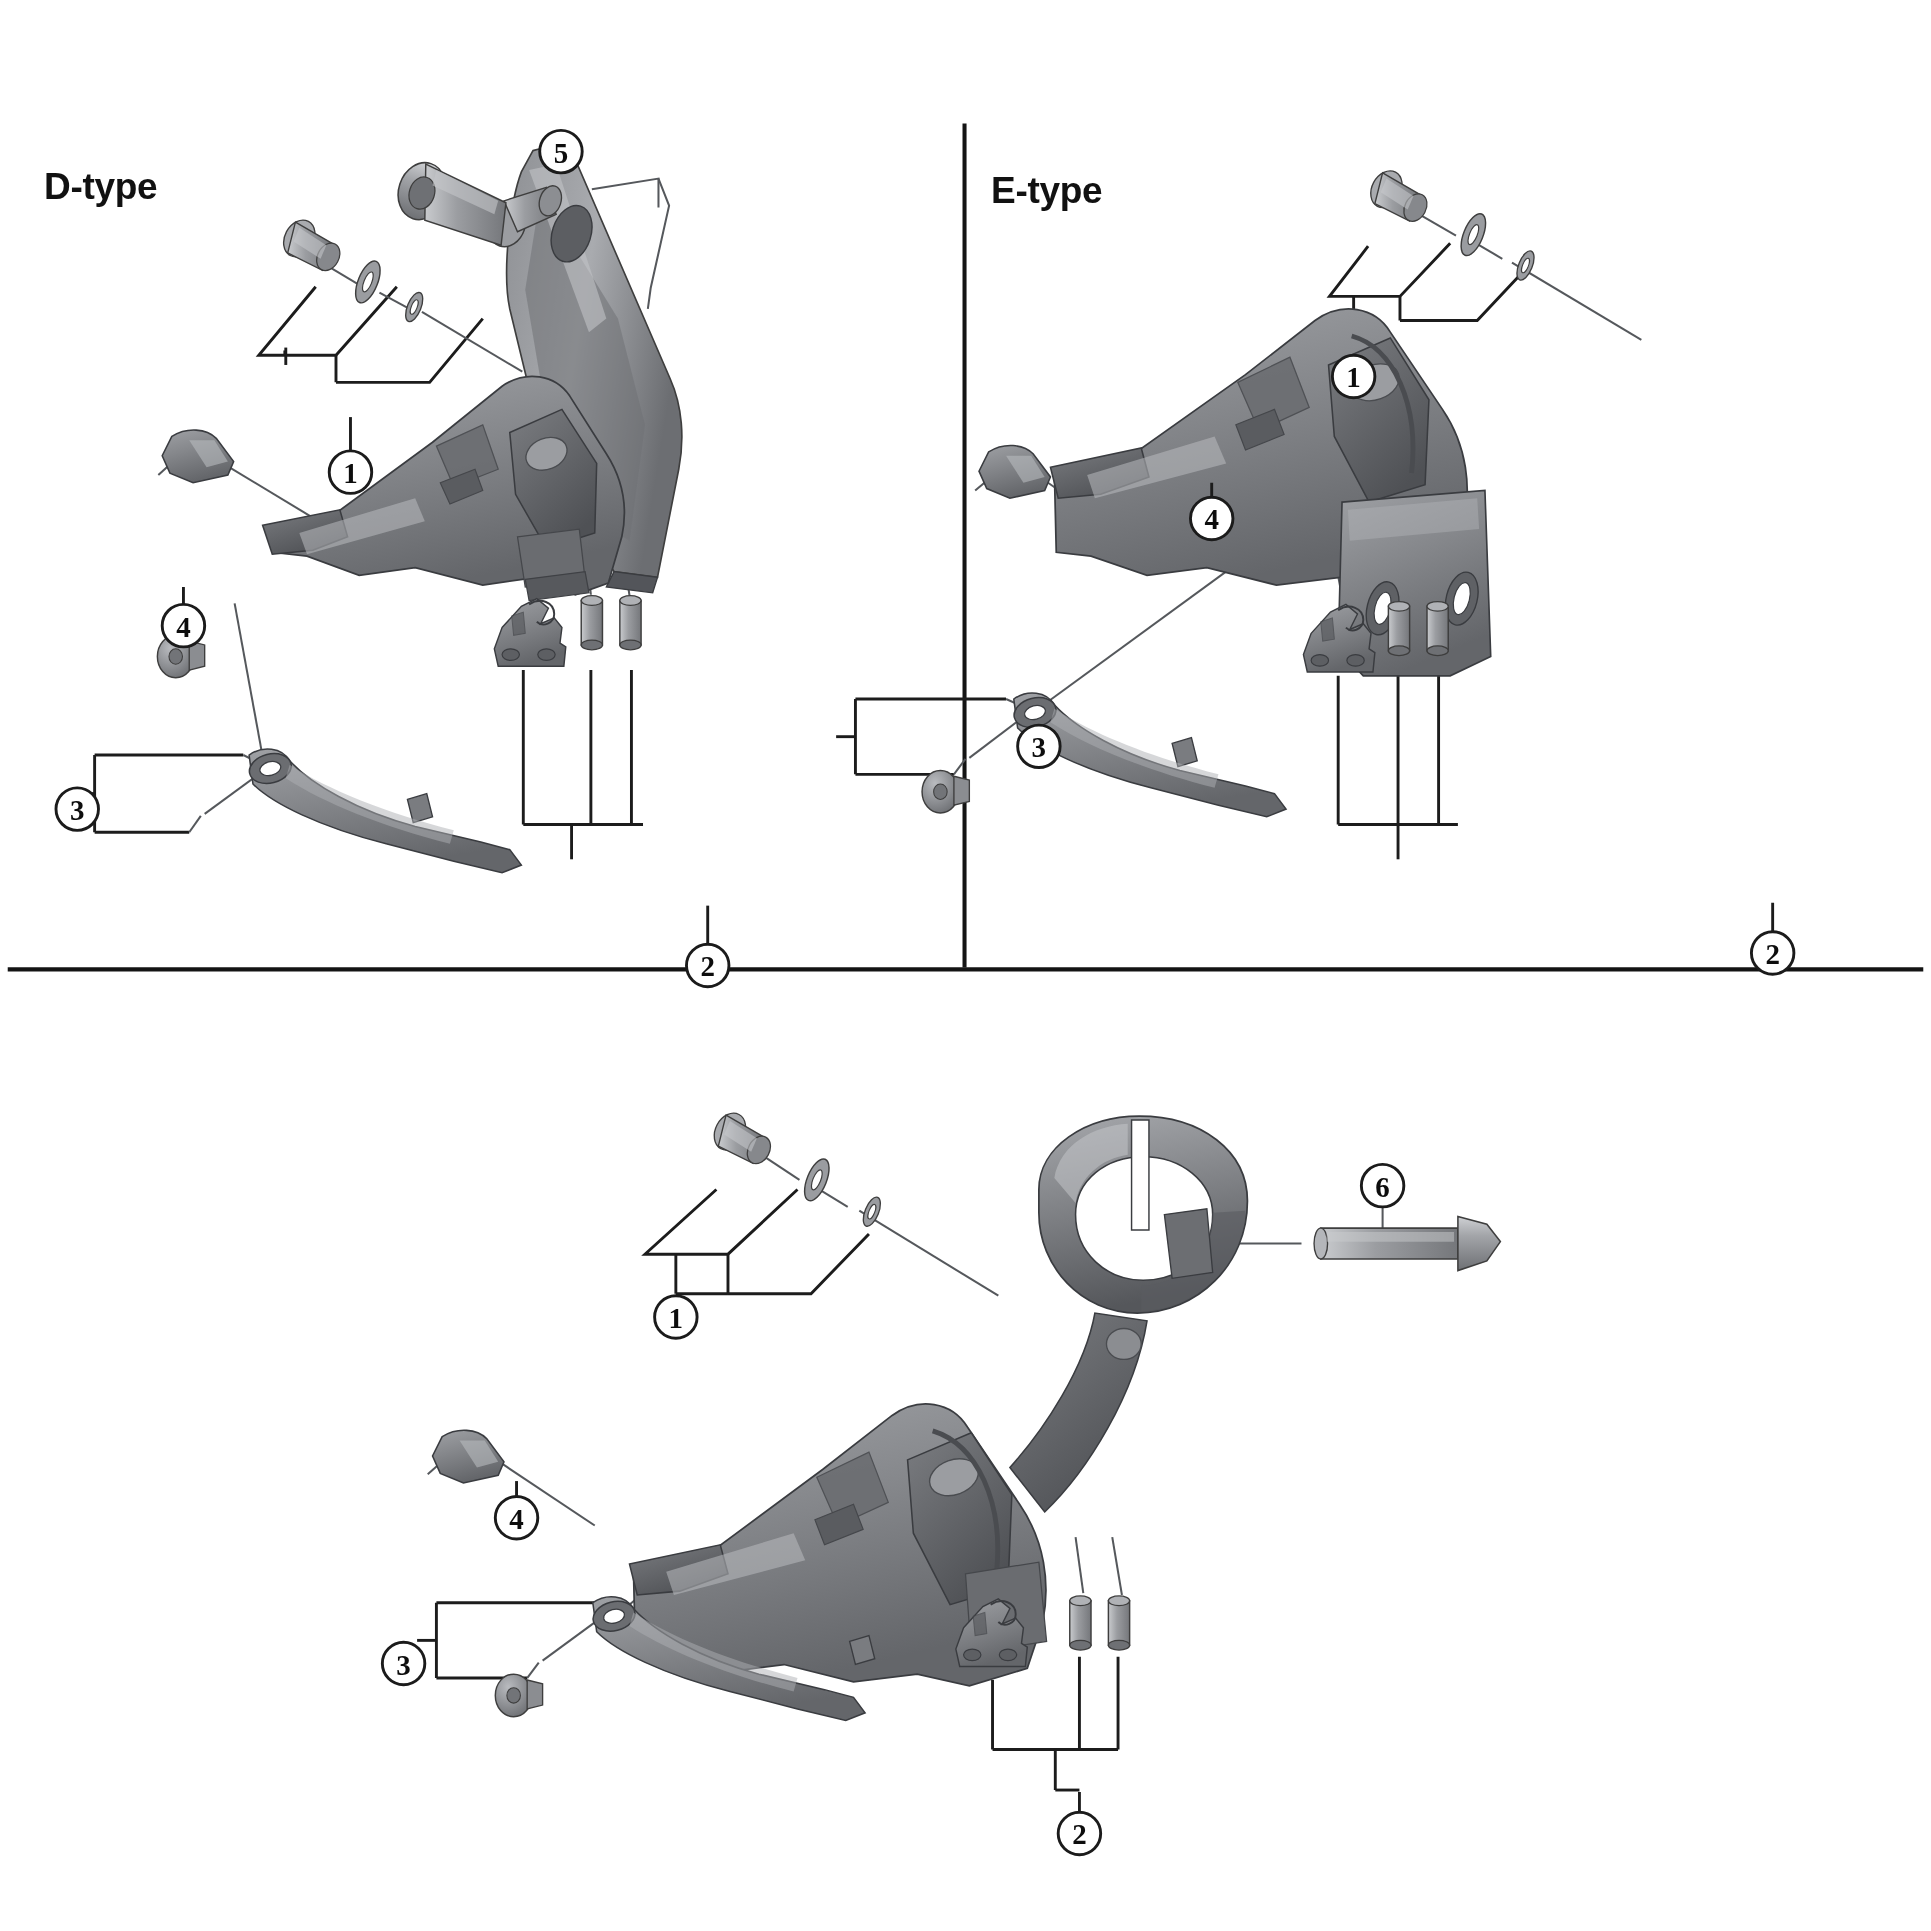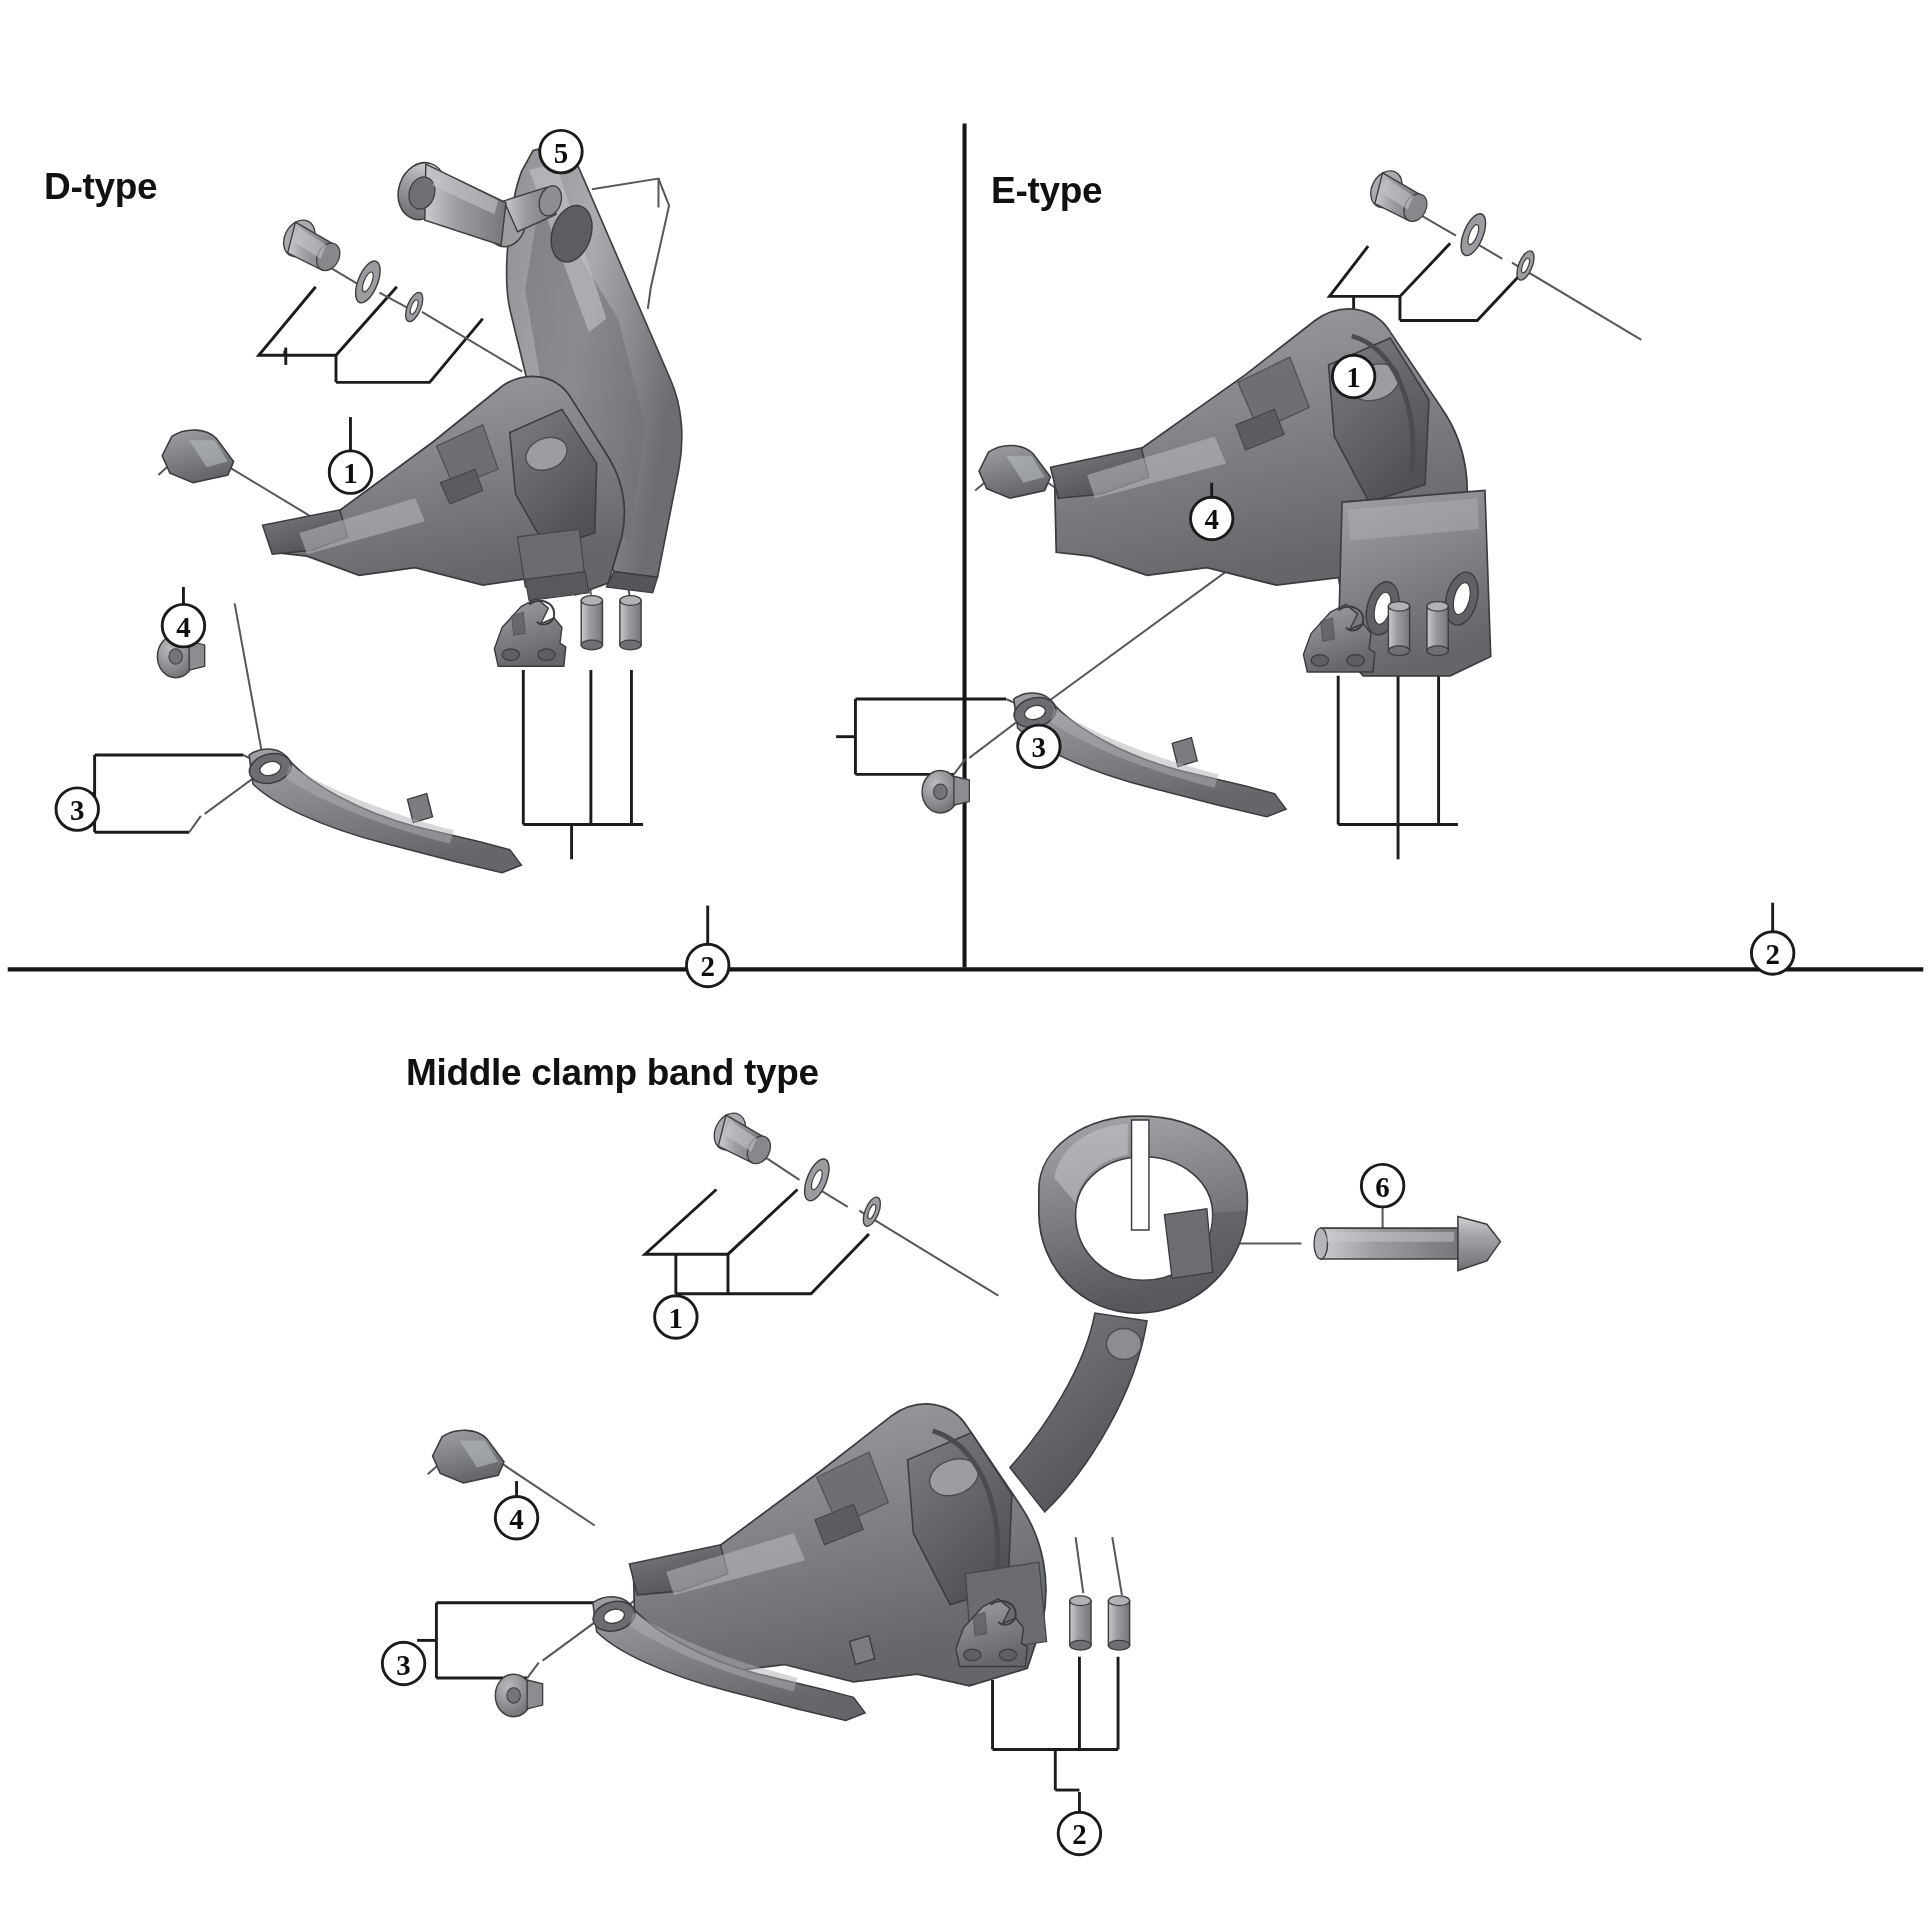--- a/index.html
+++ b/index.html
@@ -19,21 +19,20 @@
   .cn{fill:#0d0d0d;font-size:30px;font-weight:bold;text-anchor:middle;
       dominant-baseline:central;font-family:"Liberation Serif","DejaVu Serif",serif;}
 </style>
 </head>
 <body>
 
 <div id="stage">
 
   <div class="panel-title" id="title-d">D-type</div>
   <div class="panel-title" id="title-e">E-type</div>
-  <div class="panel-title" id="title-m">Middle clamp band type</div>
 
   <svg width="1931" height="1931" viewBox="0 0 2000 2000">
     <defs>
       <linearGradient id="gBody" x1="0" y1="0" x2="0.35" y2="1">
         <stop offset="0" stop-color="#9fa1a5"></stop>
         <stop offset="0.45" stop-color="#85878b"></stop>
         <stop offset="1" stop-color="#64666a"></stop>
       </linearGradient>
       <linearGradient id="gBodyDk" x1="0" y1="0" x2="0.6" y2="1">
         <stop offset="0" stop-color="#7b7d81"></stop>

